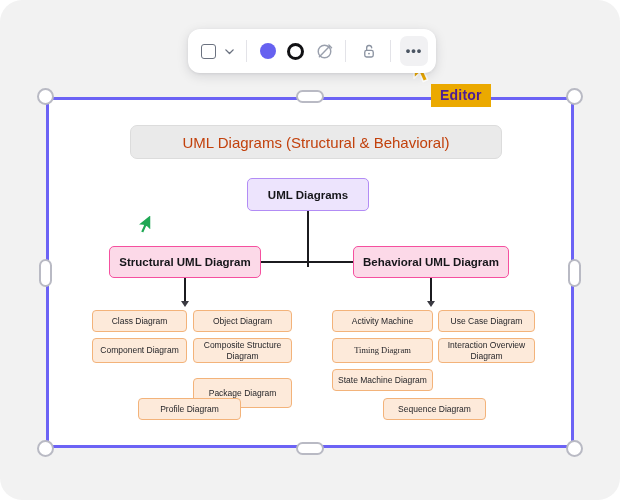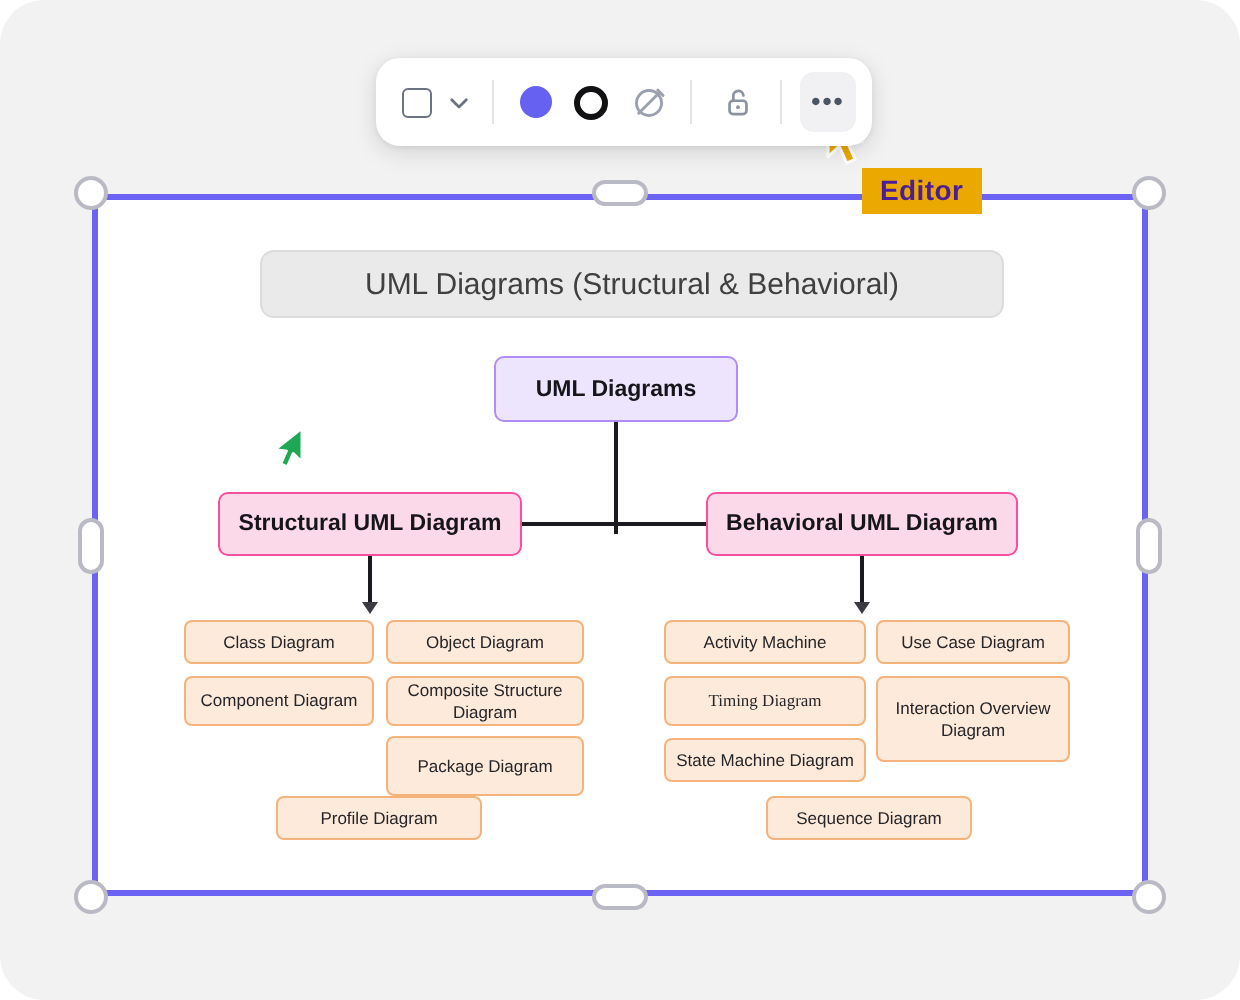--- a/index.html
+++ b/index.html
@@ -168,21 +168,21 @@
     align-items: center;
     justify-content: center;
     text-align: center;
   }
   #title-node {
     left: 83px; top: 27px; width: 372px; height: 34px;
     background: #eaeaea;
     border: 1px solid #dcdcdc;
     border-radius: 7px;
     font-size: 15px;
-    color: #404040;
+    color: #c2410c;
   }
   #root-node {
     left: 200px; top: 80px; width: 122px; height: 33px;
     background: #ede4fd;
     border: 1.5px solid #b28cf5;
     border-radius: 5px;
     font-size: 11.5px;
     font-weight: 700;
     color: #16161a;
   }
@@ -313,29 +313,29 @@
 
     <div class="line vline" style="left:383px; top:180px; height:26px;"></div>
     <div class="arrow-head" style="left:380px; top:203px;"></div>
 
     <div class="leaf" style="left:45px;  top:212px; width:95px; height:22px;">Class Diagram</div>
     <div class="leaf" style="left:146px; top:212px; width:99px; height:22px;">Object Diagram</div>
 
     <div class="leaf" style="left:45px;  top:240px; width:95px; height:25px;">Component Diagram</div>
     <div class="leaf" style="left:146px; top:240px; width:99px; height:25px;">Composite Structure Diagram</div>
 
-    <div class="leaf" style="left:146px; top:270px; width:99px; height:30px;">Package Diagram</div>
+    <div class="leaf" style="left:146px; top:280px; width:99px; height:30px;">Package Diagram</div>
 
     <div class="leaf" style="left:91px;  top:300px; width:103px; height:22px;">Profile Diagram</div>
 
     <div class="leaf" style="left:285px; top:212px; width:101px; height:22px;">Activity Machine</div>
     <div class="leaf" style="left:391px; top:212px; width:97px; height:22px;">Use Case Diagram</div>
 
     <div class="leaf" style="left:285px; top:240px; width:101px; height:25px;font-family:Liberation Serif, serif;">Timing Diagram</div>
-    <div class="leaf" style="left:391px; top:240px; width:97px; height:43px;">Interaction Overview Diagram</div>
+    <div class="leaf" style="left:391px; top:240px; width:97px; height:25px;">Interaction Overview Diagram</div>
 
     <div class="leaf" style="left:285px; top:271px; width:101px; height:22px;">State Machine Diagram</div>
 
     <div class="leaf" style="left:336px; top:300px; width:103px; height:22px;">Sequence Diagram</div>
   </div>
 
   <div class="cursor" id="cursor-editor">
     <svg width="26" height="30" viewBox="0 0 26 30">
       <path d="M3 2 L3 23.5 L8.6 18.2 L12.3 26.6 L16.6 24.7 L12.9 16.6 L20.4 15.9 Z" fill="#eba900" stroke="#ffffff" stroke-width="1.6" stroke-linejoin="round"></path>
     </svg>

